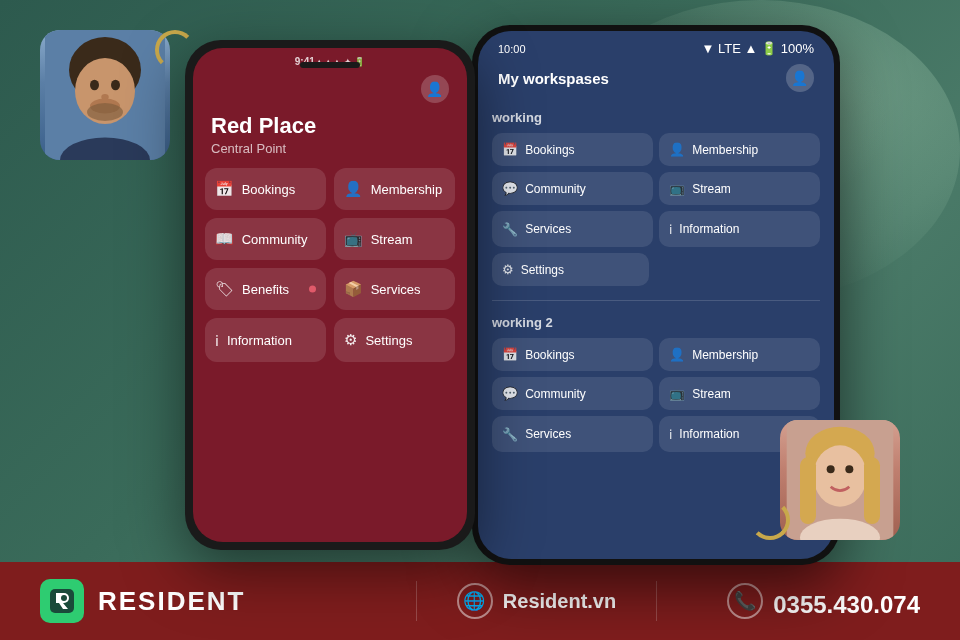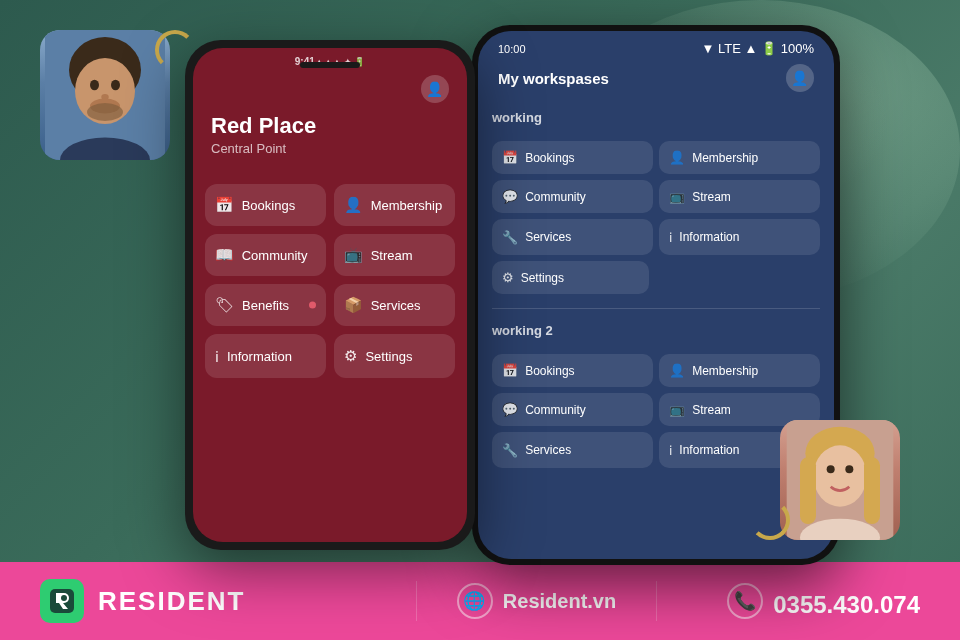--- a/index.html
+++ b/index.html
@@ -30,21 +30,21 @@
       top: 20px; right: 60px;
       width: 300px; height: 200px;
       background: radial-gradient(ellipse, rgba(160,210,175,0.25) 0%, transparent 65%);
     }
 
     
     .footer-bar {
       position: absolute;
       bottom: 0; left: 0; right: 0;
       height: 78px;
-      background: #ec4899;
+      background: #7f1d1d;
       display: flex;
       align-items: center;
       padding: 0 40px;
       gap: 0;
     }
     .footer-brand {
       display: flex;
       align-items: center;
       gap: 14px;
       flex: 1;
@@ -210,21 +210,21 @@
       font-size: 14px; color: white;
     }
 
     .phone1-title {
       padding: 10px 18px 2px;
       color: white;
       font-size: 22px;
       font-weight: 700;
     }
     .phone1-subtitle {
-      padding: 0 18px 28px;
+      padding: 0 18px 12px;
       color: rgba(255,255,255,0.7);
       font-size: 13px;
       font-weight: 500;
     }
 
     .phone1-grid {
       display: grid;
       grid-template-columns: 1fr 1fr;
       gap: 8px;
       padding: 0 12px;
@@ -303,21 +303,21 @@
       font-size: 14px; color: white;
     }
 
     .phone2-section {
       padding: 0 14px 10px;
     }
     .phone2-section-title {
       color: rgba(255,255,255,0.8);
       font-size: 13px;
       font-weight: 600;
-      padding: 6px 0 16px;
+      padding: 6px 0 8px;
     }
     .phone2-grid {
       display: grid;
       grid-template-columns: 1fr 1fr;
       gap: 6px;
     }
     .phone2-item {
       background: rgba(255,255,255,0.1);
       border-radius: 10px;
       padding: 9px 10px;

